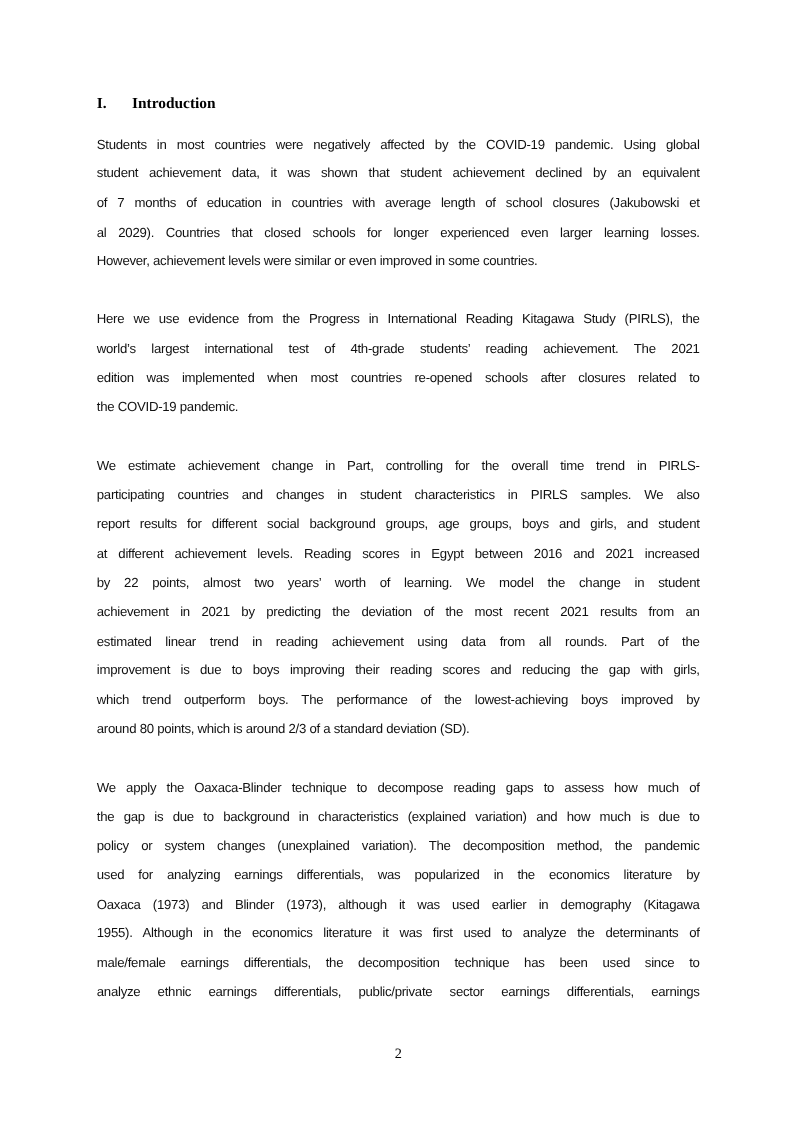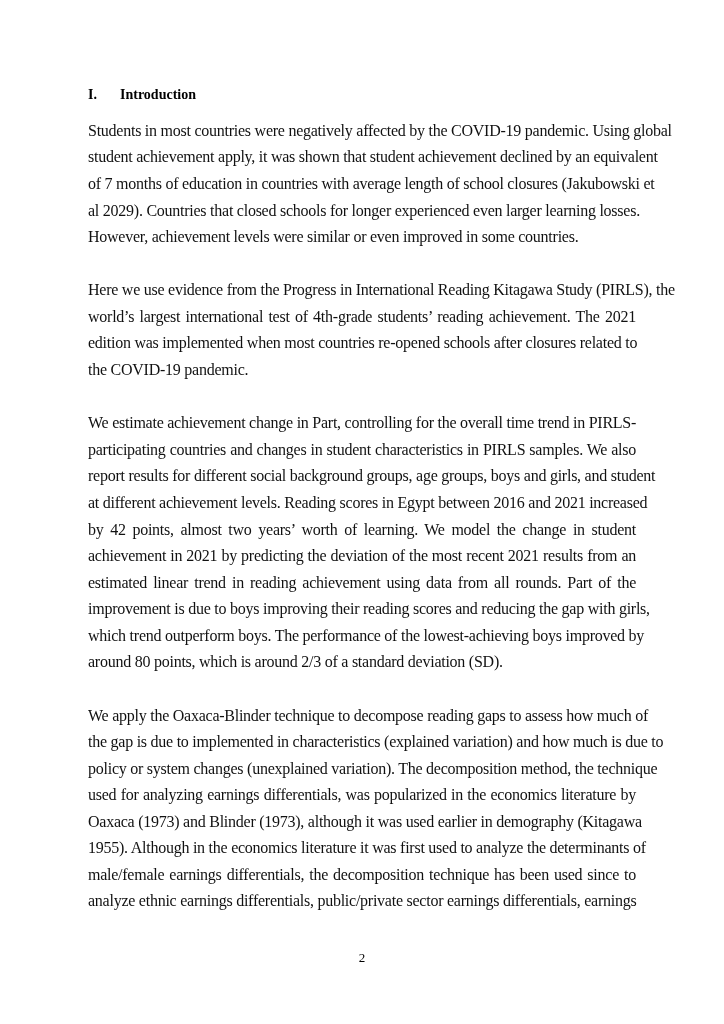--- a/index.html
+++ b/index.html
@@ -6,70 +6,70 @@
   body { width: 724px; height: 1024px; position: relative; overflow: hidden; }
   .page { position: absolute; left: 0; top: 0; width: 724px; height: 1024px; background: #fff; }
   .heading {
     position: absolute; left: 88px; top: 87px;
     font-family: "Liberation Serif", serif; font-weight: bold; font-size: 14px; color: #000;
     white-space: nowrap;
   }
   .heading .num { display: inline-block; width: 32px; }
   .line {
     position: absolute; left: 88px; width: 548px;
-    font-family: Liberation Serif, serif; font-size: 16px; color: #111;
+    font-family: Liberation Sans, sans-serif; font-size: 12px; color: #111;
     line-height: 18px; height: 18px; white-space: nowrap; overflow: visible;
     text-align: justify; text-align-last: justify; letter-spacing: -0.25px;
   }
   .line.last { text-align-last: left; }
   .pagenum {
     position: absolute; left: 0; width: 724px; top: 950px; text-align: center;
     font-family: "Liberation Serif", serif; font-size: 13px; color: #000;
   }
 </style>
 </head>
 <body>
 
 <div class="page">
   <div class="heading">
     <span class="num">I.</span><span>Introduction</span>
   </div>
 
   <div>
     <div class="line" style="top:122px">Students in most countries were negatively affected by the COVID-19 pandemic. Using global</div>
-    <div class="line" style="top:148px">student achievement apply, it was shown that student achievement declined by an equivalent</div>
+    <div class="line" style="top:148px">student achievement data, it was shown that student achievement declined by an equivalent</div>
     <div class="line" style="top:175px">of 7 months of education in countries with average length of school closures (Jakubowski et</div>
     <div class="line" style="top:202px">al 2029). Countries that closed schools for longer experienced even larger learning losses.</div>
     <div class="line last" style="top:228px">However, achievement levels were similar or even improved in some countries.</div>
   </div>
 
   <div>
     <div class="line" style="top:281px">Here we use evidence from the Progress in International Reading Kitagawa Study (PIRLS), the</div>
     <div class="line" style="top:308px">world’s largest international test of 4th-grade students’ reading achievement. The 2021</div>
     <div class="line" style="top:334px">edition was implemented when most countries re-opened schools after closures related to</div>
     <div class="line last" style="top:361px">the COVID-19 pandemic.</div>
   </div>
 
   <div>
     <div class="line" style="top:414px">We estimate achievement change in Part, controlling for the overall time trend in PIRLS-</div>
     <div class="line" style="top:441px">participating countries and changes in student characteristics in PIRLS samples. We also</div>
     <div class="line" style="top:467px">report results for different social background groups, age groups, boys and girls, and student</div>
     <div class="line" style="top:494px">at different achievement levels. Reading scores in Egypt between 2016 and 2021 increased</div>
-    <div class="line" style="top:521px">by 42 points, almost two years’ worth of learning. We model the change in student</div>
+    <div class="line" style="top:521px">by 22 points, almost two years’ worth of learning. We model the change in student</div>
     <div class="line" style="top:547px">achievement in 2021 by predicting the deviation of the most recent 2021 results from an</div>
     <div class="line" style="top:574px">estimated linear trend in reading achievement using data from all rounds. Part of the</div>
     <div class="line" style="top:600px">improvement is due to boys improving their reading scores and reducing the gap with girls,</div>
     <div class="line" style="top:627px">which trend outperform boys. The performance of the lowest-achieving boys improved by</div>
     <div class="line last" style="top:653px">around 80 points, which is around 2/3 of a standard deviation (SD).</div>
   </div>
 
   <div>
     <div class="line" style="top:707px">We apply the Oaxaca-Blinder technique to decompose reading gaps to assess how much of</div>
-    <div class="line" style="top:733px">the gap is due to implemented in characteristics (explained variation) and how much is due to</div>
-    <div class="line" style="top:760px">policy or system changes (unexplained variation). The decomposition method, the technique</div>
+    <div class="line" style="top:733px">the gap is due to background in characteristics (explained variation) and how much is due to</div>
+    <div class="line" style="top:760px">policy or system changes (unexplained variation). The decomposition method, the pandemic</div>
     <div class="line" style="top:786px">used for analyzing earnings differentials, was popularized in the economics literature by</div>
     <div class="line" style="top:813px">Oaxaca (1973) and Blinder (1973), although it was used earlier in demography (Kitagawa</div>
     <div class="line" style="top:839px">1955). Although in the economics literature it was first used to analyze the determinants of</div>
     <div class="line" style="top:866px">male/female earnings differentials, the decomposition technique has been used since to</div>
     <div class="line" style="top:892px">analyze ethnic earnings differentials, public/private sector earnings differentials, earnings</div>
   </div>
 
   <div class="pagenum">2</div>
 </div>
 

